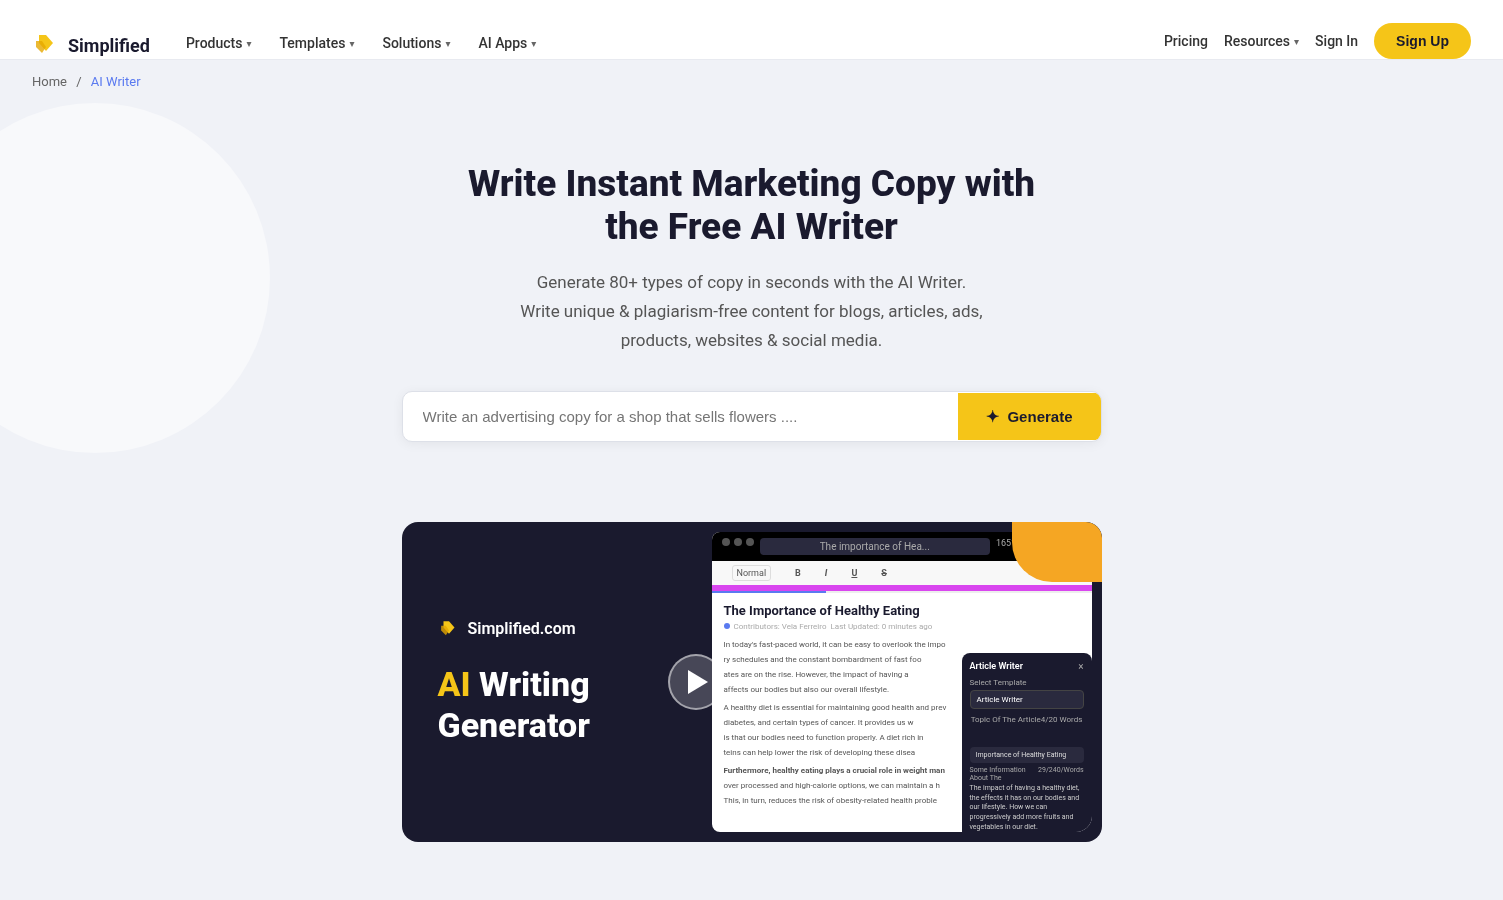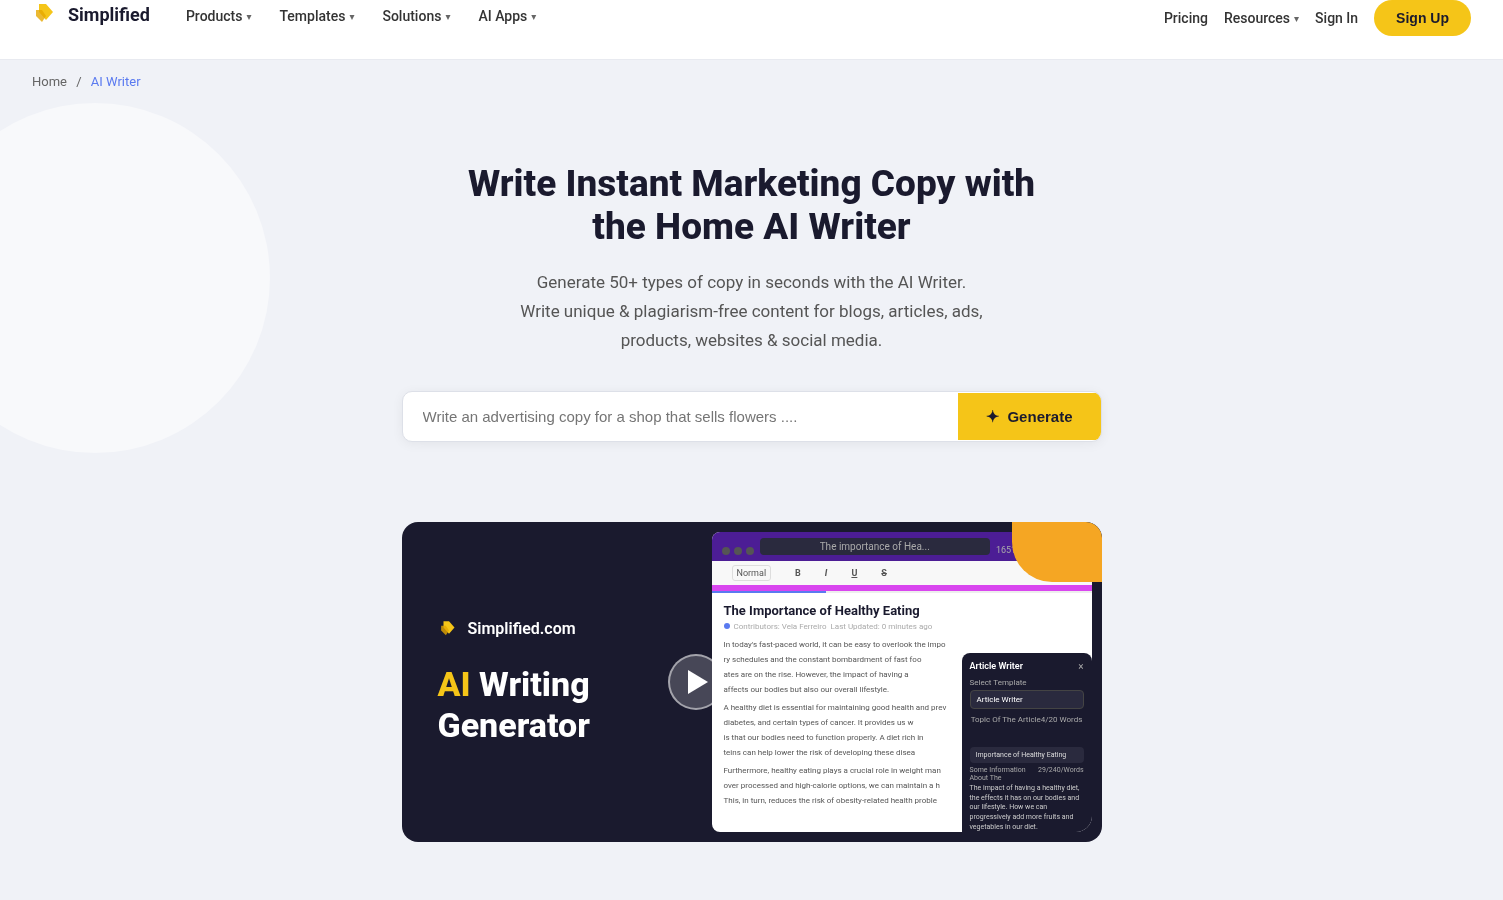--- a/index.html
+++ b/index.html
@@ -7,21 +7,21 @@
       font-family: -apple-system, BlinkMacSystemFont, 'Segoe UI', Roboto, sans-serif;
       background: #f0f2f7;
       min-height: 900px;
       overflow-x: hidden;
     }
 
     
     .navbar {
       background: #fff;
       display: flex;
-      align-items: flex-start;
+      align-items: flex-end;
       padding: 0 32px;
       height: 60px;
       border-bottom: 1px solid #e8eaf0;
       position: relative;
       z-index: 10;
     }
     .nav-logo {
       display: flex;
       align-items: center;
       gap: 8px;
@@ -256,24 +256,24 @@
       flex: 1;
       background: #fff;
       border-radius: 8px 16px 16px 8px;
       margin: 10px 10px 10px 0;
       overflow: hidden;
       display: flex;
       flex-direction: column;
       font-size: 11px;
     }
     .editor-topbar {
-      background: #4c1d95;
+      background: #000000;
       padding: 6px 10px;
       display: flex;
-      align-items: flex-end;
+      align-items: flex-start;
       gap: 6px;
     }
     .editor-dots {
       display: flex;
       gap: 4px;
     }
     .editor-dot {
       width: 8px;
       height: 8px;
       border-radius: 50%;
@@ -484,24 +484,24 @@
 
 <div class="breadcrumb">
   <a href="#">Home</a>
   <span class="breadcrumb-sep">/</span>
   <span class="breadcrumb-current">AI Writer</span>
 </div>
 
 <section class="hero">
   <h1 class="hero-title">
     <span>Write Instant Marketing Copy with</span><br>
-    <span>the Home AI Writer</span>
+    <span>the Free AI Writer</span>
   </h1>
   <p class="hero-subtitle">
-    <span>Generate 50+ types of copy in seconds with the AI Writer.</span><br>
+    <span>Generate 80+ types of copy in seconds with the AI Writer.</span><br>
     <span>Write unique &amp; plagiarism-free content for blogs, articles, ads,</span><br>
     <span>products, websites &amp; social media.</span>
   </p>
 
   <div class="search-bar">
     <input type="text" class="search-input" placeholder="Write an advertising copy for a shop that sells flowers ...." style="">
     <button class="generate-btn">
       <span class="generate-icon">✦</span>
       <span>Generate</span>
     </button>
@@ -565,21 +565,21 @@
           <span>Last Updated: 0 minutes ago</span>
         </div>
         <div class="editor-text-line">In today's fast-paced world, it can be easy to overlook the impo</div>
         <div class="editor-text-line">ry schedules and the constant bombardment of fast foo</div>
         <div class="editor-text-line">ates are on the rise. However, the impact of having a</div>
         <div class="editor-text-line">affects our bodies but also our overall lifestyle.</div>
         <div class="editor-text-line" style="margin-top:6px;">A healthy diet is essential for maintaining good health and prev</div>
         <div class="editor-text-line">diabetes, and certain types of cancer. It provides us w</div>
         <div class="editor-text-line">is that our bodies need to function properly. A diet rich in</div>
         <div class="editor-text-line">teins can help lower the risk of developing these disea</div>
-        <div class="editor-text-line" style="margin-top:6px;">Furthermore, healthy eating plays a crucial role in weight man</div>
+        <div class="editor-text-line" style="margin-top:6px;font-weight:bold;">Furthermore, healthy eating plays a crucial role in weight man</div>
         <div class="editor-text-line">over processed and high-calorie options, we can maintain a h</div>
         <div class="editor-text-line">This, in turn, reduces the risk of obesity-related health proble</div>
 
         <div class="ai-sidebar">
           <div class="ai-sidebar-header">
             <span class="ai-sidebar-title">Article Writer</span>
             <span class="ai-sidebar-close">×</span>
           </div>
           <div class="ai-sidebar-label">Select Template</div>
           <div class="ai-sidebar-select">Article Writer</div>

